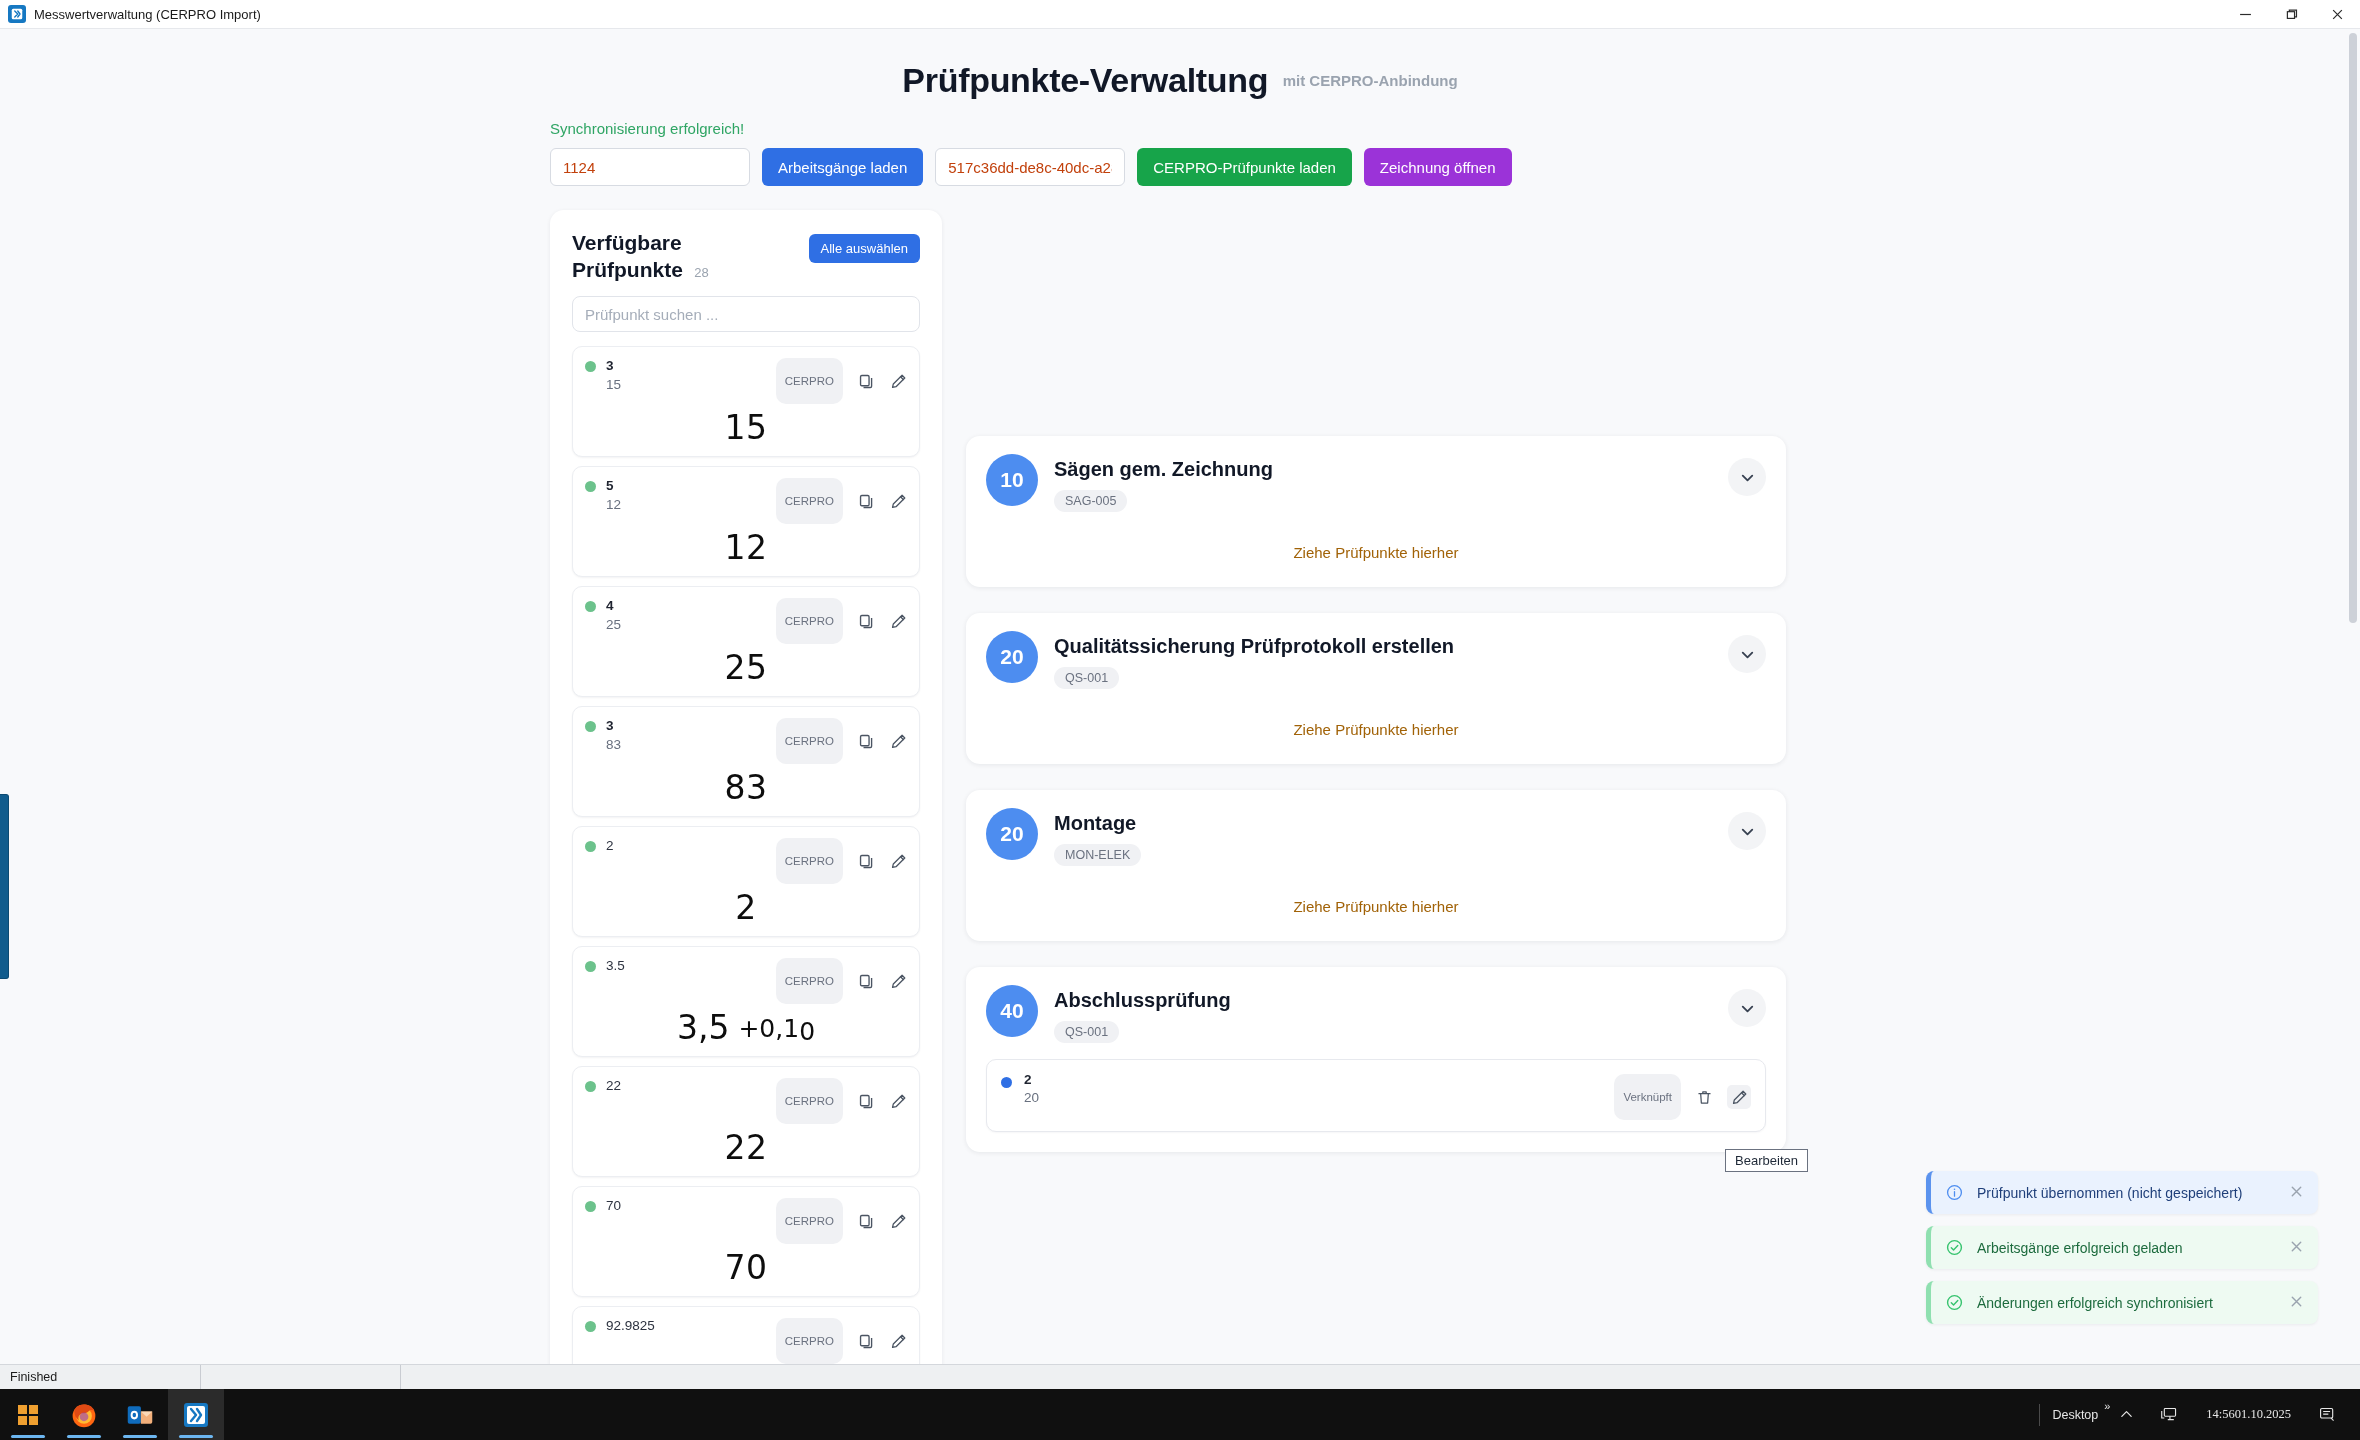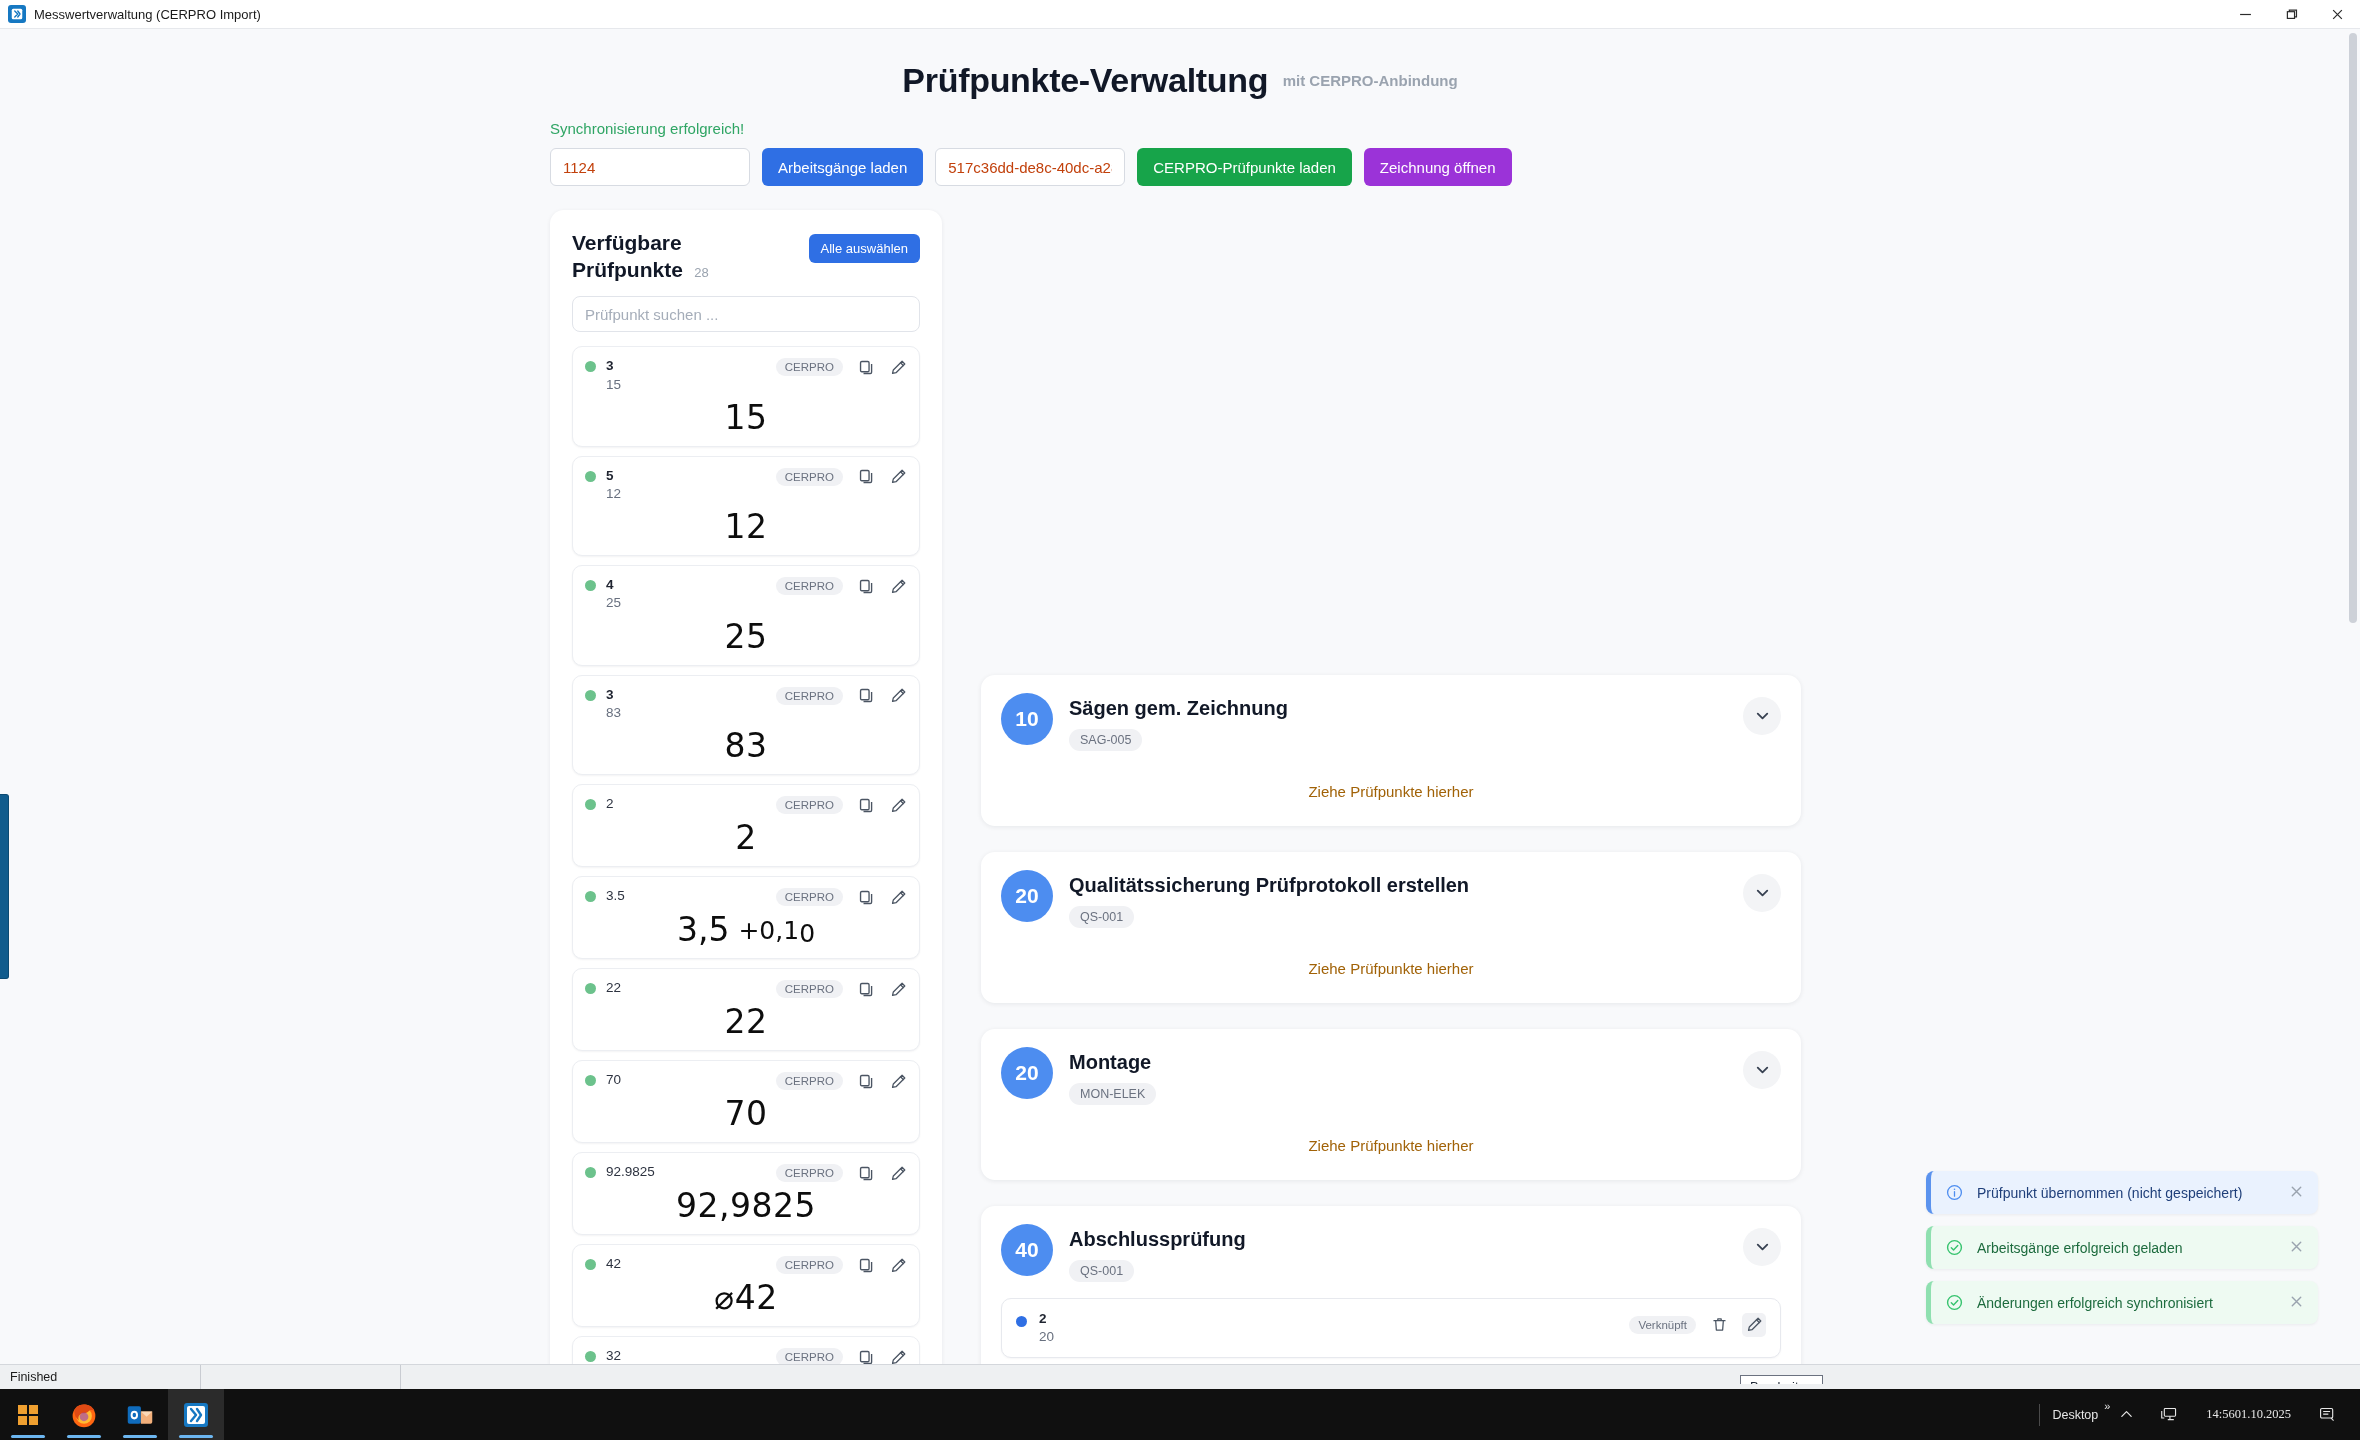--- a/index.html
+++ b/index.html
@@ -110,23 +110,23 @@
     white-space: nowrap;
     font-family: "Liberation Sans", sans-serif;
   }
   .tb-btn.blue   { background: #2f6fe4; }
   .tb-btn.green  { background: #17a44a; }
   .tb-btn.purple { background: #9b33d8; }
 
   
   .columns {
     display: flex;
-    gap: 39px;
+    gap: 24px;
     padding: 24px 0 0 550px;
-    align-items: flex-end;
+    align-items: center;
   }
 
   
   .left-panel {
     width: 392px;
     background: #fff;
     border-radius: 14px;
     box-shadow: 0 1px 4px rgba(16,24,40,.07);
     padding: 20px 22px 10px 22px;
     height: 1168px;
@@ -219,21 +219,21 @@
     align-items: center;
     gap: 14px;
     flex: 0 0 auto;
     margin-top: 1px;
   }
   .pp-badge {
     background: #f0f1f4;
     color: #6b7280;
     border-radius: 10px;
     font-size: 11.5px;
-    padding: 3px 9px;
+    padding: 17px 9px;
     white-space: nowrap;
   }
   .icon-btn {
     width: 18px; height: 18px;
     display: flex; align-items: center; justify-content: center;
     color: #4b5563;
     cursor: pointer;
   }
   .pp-preview {
     text-align: center;

